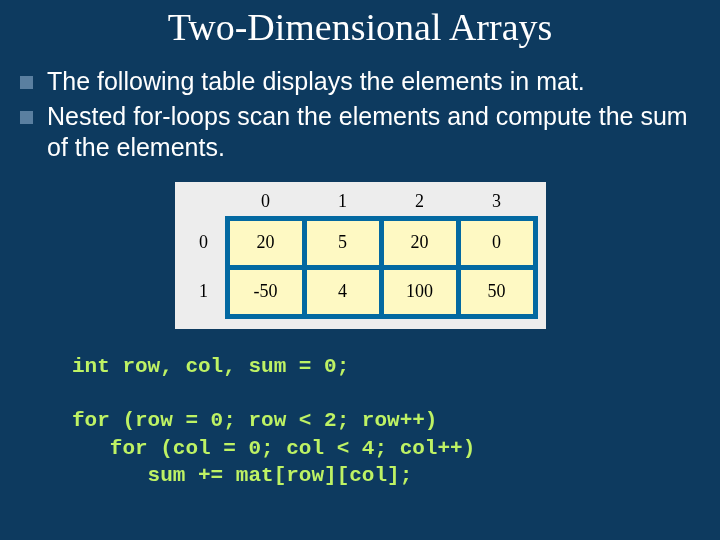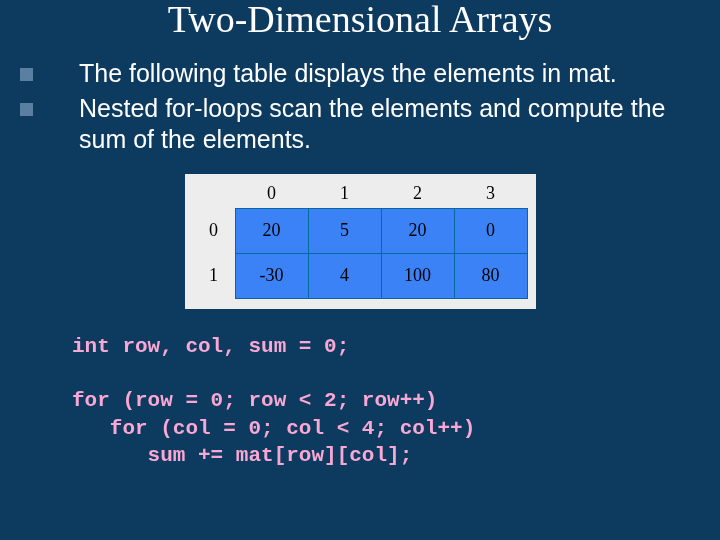--- a/index.html
+++ b/index.html
@@ -16,32 +16,32 @@
     width: 720px;
     height: 540px;
     position: relative;
     box-sizing: border-box;
   }
   .title {
     text-align: center;
     font-family: "Times New Roman", Times, serif;
     font-size: 38px;
     line-height: 1.05;
+    padding-top: 8px;
     font-weight: 400;
   }
   .bullets {
     margin-top: 18px;
     padding-left: 20px;
     padding-right: 12px;
   }
   .bullet-row {
     display: flex;
     align-items: flex-start;
     margin-bottom: 4px;
-    gap: 32px;
   }
   .bullet-box {
     width: 13px;
     height: 13px;
     background: #5a7fa0;
     margin-top: 10px;
     margin-right: 14px;
     flex: 0 0 auto;
   }
   .bullet-text {
@@ -76,29 +76,29 @@
   }
   .row-head {
     font-size: 18px;
     width: 40px;
     border: none;
   }
   .cell {
     font-size: 18px;
     width: 70px;
     height: 42px;
-    background: #3b82f6;
-    border: 1px solid #0369a1;
+    background: #fef9c3;
+    border: 5px solid #0369a1;
   }
   .corner { border: none; width: 40px; }
   .code-block {
     font-family: "Courier New", Courier, monospace;
     font-size: 21px;
     font-weight: bold;
-    color: #f9a8d4;
+    color: #bef264;
     white-space: pre;
     margin-left: 72px;
     margin-top: 24px;
     line-height: 1.3;
   }
 </style>
 </head>
 <body>
 
 <div class="slide">
@@ -131,24 +131,24 @@
         </tr>
         <tr>
           <th class="row-head">0</th>
           <td class="cell">20</td>
           <td class="cell">5</td>
           <td class="cell">20</td>
           <td class="cell">0</td>
         </tr>
         <tr>
           <th class="row-head">1</th>
-          <td class="cell">-30</td>
+          <td class="cell">-50</td>
           <td class="cell">4</td>
           <td class="cell">100</td>
-          <td class="cell">80</td>
+          <td class="cell">50</td>
         </tr>
       </tbody>
         </table>
     </div>
   </div>
 
   <div class="code-block">int row, col, sum = 0;
 
 for (row = 0; row &lt; 2; row++)
    for (col = 0; col &lt; 4; col++)

